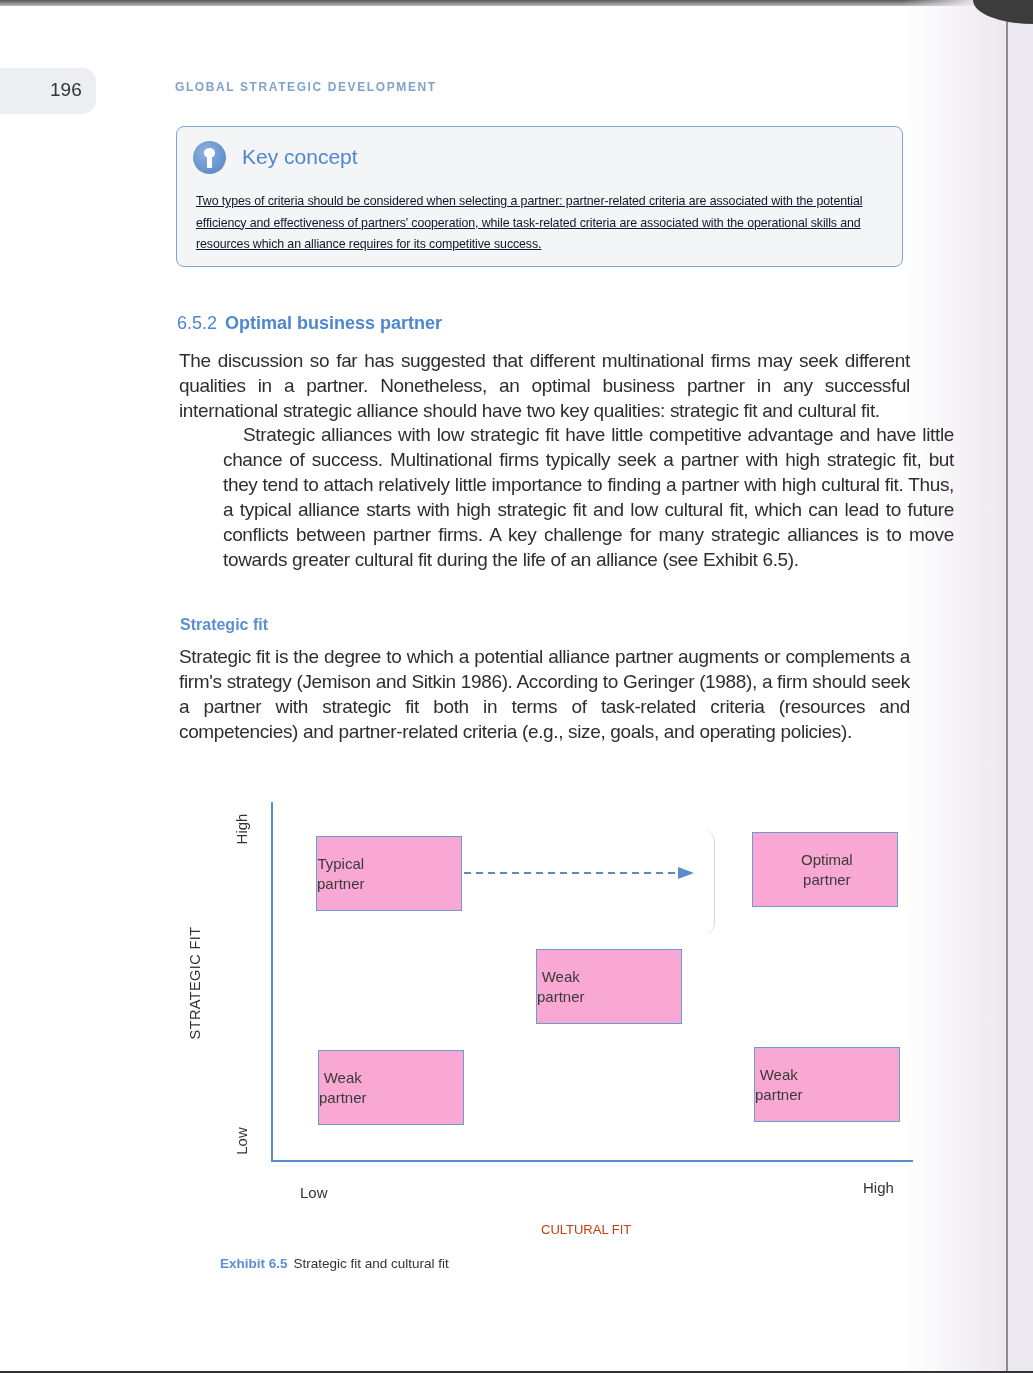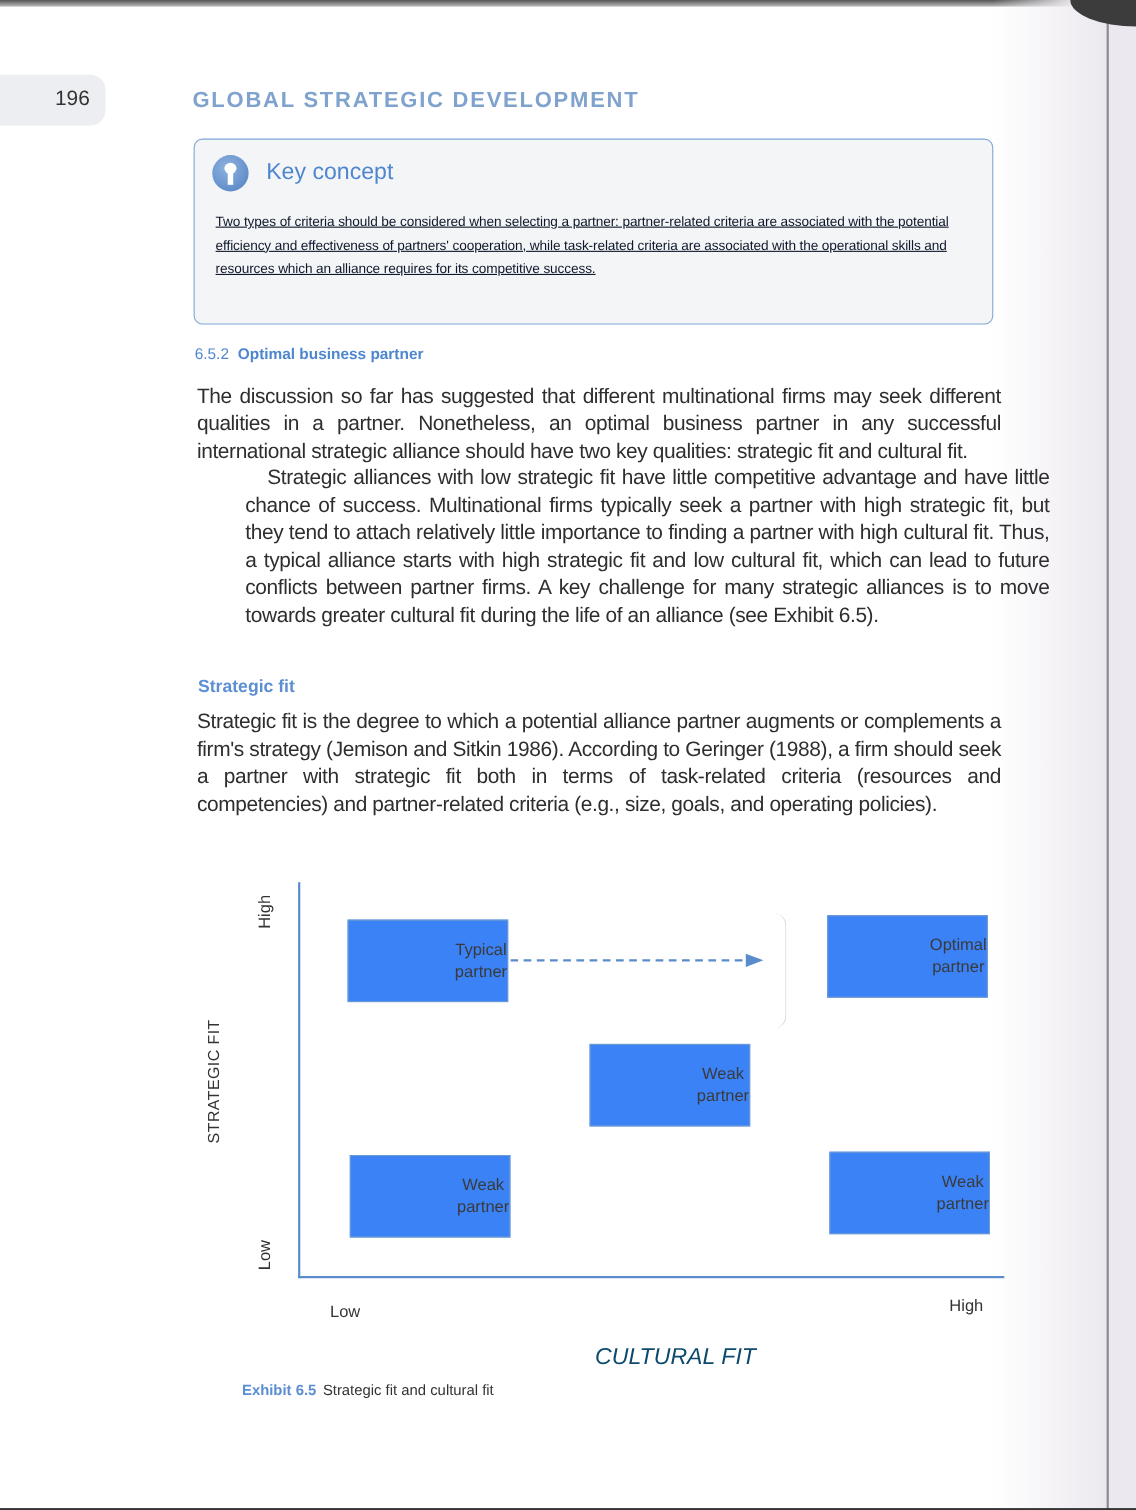--- a/index.html
+++ b/index.html
@@ -12,56 +12,56 @@
   .top-edge { position:absolute; left:0; top:0; width:1033px; height:6px; background:linear-gradient(#555,#bbb); }
   .top-curl { position:absolute; right:0; top:0; width:60px; height:24px; background:#3c3c3c; border-bottom-left-radius:60px 24px; }
   .gutter-shade { position:absolute; right:0; top:0; width:130px; height:1373px;
     background:linear-gradient(to right, rgba(255,255,255,0) 0%, #f1eef3 60%, #e6e1ea 100%); }
   .gutter-line { position:absolute; left:1006px; top:18px; width:2px; height:1355px; background:#8c8a94; }
   .page-right { position:absolute; left:1008px; top:18px; width:25px; height:1355px; background:#ece8ef; }
   .bottom-edge { position:absolute; left:0; bottom:0; width:1033px; height:2px; background:#333; }
 
   .page-tab { position:absolute; left:0; top:68px; width:96px; height:46px; background:#eceef1; border-radius:0 14px 14px 0; }
   .page-num { position:absolute; left:50px; top:79px; font-size:19px; color:#333; }
-  .running-head { position:absolute; left:175px; top:80px; font-size:20px; font-weight:bold; letter-spacing:1.6px; color:#7fa3cc; }
+  .running-head { position:absolute; left:175px; top:80px; font-size:12px; font-weight:bold; letter-spacing:1.6px; color:#7fa3cc; }
 
-  .key-box { position:absolute; left:176px; top:126px; width:727px; height:169px;
+  .key-box { position:absolute; left:176px; top:126px; width:727px; height:141px;
     border:1.5px solid #7fa6d4; border-radius:8px; background:#f4f5f7; box-sizing:border-box; }
   .key-icon { position:absolute; left:16px; top:14px; width:33px; height:33px; border-radius:50%;
     background:radial-gradient(circle at 40% 35%, #8fb3e0, #4f7fc0); }
   .key-icon .head { position:absolute; left:11px; top:7px; width:11px; height:10px; border-radius:50%; background:#fff; }
   .key-icon .stem { position:absolute; left:14px; top:14px; width:5px; height:13px; background:#fff; }
   .key-title { position:absolute; left:65px; top:18px; font-size:21px; color:#4e86cf; }
   .key-text { position:absolute; left:19px; top:64px; width:690px; font-size:12.4px; line-height:21.5px; color:#0f172a; letter-spacing:-0.1px;text-decoration:underline; }
 
-  .sec-head { position:absolute; left:177px; top:313px; font-size:14px; color:#4e86cf; }
+  .sec-head { position:absolute; left:177px; top:313px; font-size:18px; color:#4e86cf; }
   .sec-head .num { font-weight:normal; margin-right:8px; }
   .sec-head .ttl { font-weight:bold; }
   .para { position:absolute; left:179px; width:731px; font-size:19px; line-height:25px; color:#2e2e2e; text-align:justify; letter-spacing:-0.35px; }
   .para.indent { text-indent:20px; }
   .p1 { top:348px; }
   .p2 { top:422px;margin-left:44px; }
   .sub-head { position:absolute; left:180px; top:616px; font-size:16px; font-weight:bold; color:#5b8ed2; }
   .p3 { top:616px;margin-top:28px; }
 
   
   .axis-y { position:absolute; left:271px; top:802px; width:1.5px; height:360px; background:#5a8ccb; }
   .axis-x { position:absolute; left:271px; top:1160px; width:642px; height:1.5px; background:#5a8ccb; }
   .y-high { position:absolute; left:228px; top:812px; width:26px; height:34px; }
   .y-low { position:absolute; left:228px; top:1125px; width:26px; height:32px; }
   .y-title { position:absolute; left:180px; top:925px; width:30px; height:115px; }
   .vtext { position:absolute; left:50%; top:50%; transform:translate(-50%,-50%) rotate(-90deg); white-space:nowrap; color:#333; }
   .y-high .vtext, .y-low .vtext { font-size:15px; }
   .y-title .vtext { font-size:14.5px; letter-spacing:0.4px; }
   .x-low { position:absolute; left:300px; top:1184px; font-size:15px; color:#333; }
   .x-high { position:absolute; left:863px; top:1179px; font-size:15px; color:#333; }
-  .x-title { position:absolute; left:541px; top:1222px; font-size:21px; color:#0c4a6e;font-style:italic; }
+  .x-title { position:absolute; left:541px; top:1222px; font-size:13px; color:#c2410c; }
 
   .pbox { position:absolute; width:146px; height:75px; box-sizing:border-box;
-    border:1.5px solid #6e9ad2; background:#3b82f6; display:flex; align-items:center; justify-content:flex-end; }
+    border:1.5px solid #6e9ad2; background:#f9a8d4; display:flex; align-items:center; justify-content:flex-start; }
   .pbox span { font-size:15px; line-height:20px; text-align:center; color:#3a3a3a; white-space:pre-line; }
   .b-typical { left:316px; top:836px; }
   .b-optimal { left:752px; top:832px;padding-left:48px; }
   .b-weak-mid { left:536px; top:949px; }
   .b-weak-ll { left:318px; top:1050px; }
   .b-weak-lr { left:754px; top:1047px; }
 
   .dash-arrow { position:absolute; left:464px; top:866px; width:232px; height:14px; }
   .faint-curve { position:absolute; left:700px; top:830px; width:14px; height:105px; border-right:1px solid #d8d8d8; border-radius:0 12px 12px 0; }
 

